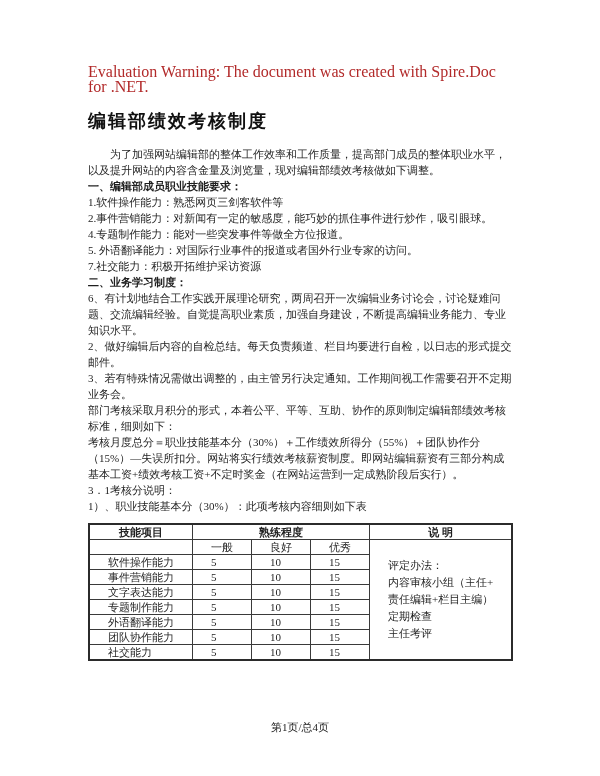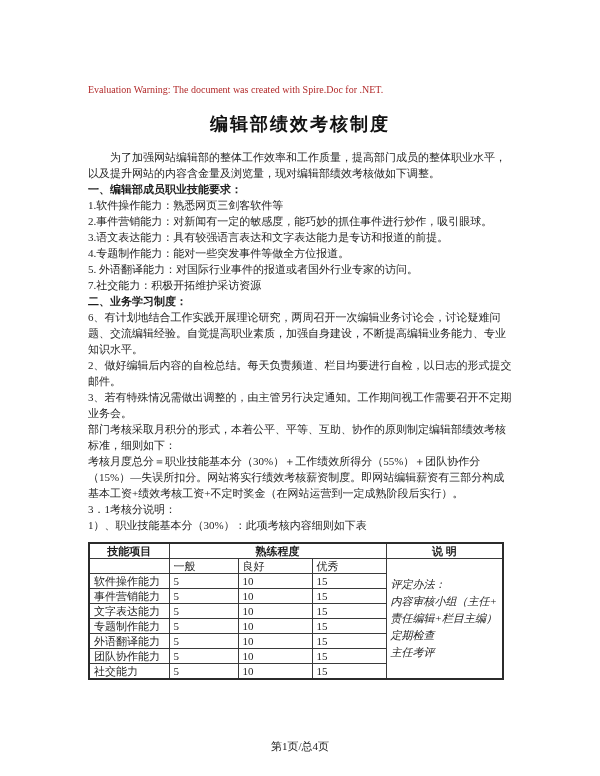--- a/index.html
+++ b/index.html
@@ -5,85 +5,84 @@
   html, body { margin:0; padding:0; }
   body {
     width:600px; height:776px; background:#ffffff;
     font-family:"Liberation Serif","DejaVu Serif",serif;
     color:#1f1f1f;
   }
   .page { position:relative; width:600px; height:776px; overflow:hidden; background:#fff; }
   .content { position:absolute; left:88px; width:424px; top:0; }
 
   .warning {
-    margin-top:82px;
+    margin-top:64px;
     color:#b22a2a;
-    font-size:10px;
+    font-size:16px;
     line-height:15px;
   }
 
   .doc-title {
     margin-top:15px;
     margin-bottom:0;
-    text-align:center;
+    text-align:left;
     font-weight:bold;
     font-size:18px;
     letter-spacing:2px;
     line-height:24px;
     color:#111;
   }
 
   .body-text { margin-top:13px; font-size:11px; line-height:16px; }
   .body-text p { margin:0; }
   .indent { text-indent:22px; }
   .heading { font-weight:bold; }
 
   table.skill-table {
     border-collapse:collapse;
     margin-top:9px;
     font-size:11px;
     border:2px solid #2b2b2b;
   }
   table.skill-table td {
     border:1px solid #3a3a3a;
-    padding:0 4px;
+    padding:0 18px;
     height:14px;
     line-height:14px;
     vertical-align:middle;
     white-space:nowrap;
     overflow:hidden;
   }
   td.th { font-weight:bold; text-align:center; }
-  td.note-cell { vertical-align:top; padding-top:1px;font-style:italic; }
+  td.note-cell { vertical-align:top; padding-top:1px; }
   .note-line { line-height:17px; white-space:nowrap; }
 
   .footer {
     position:absolute;
-    top:739px; left:0; width:600px;
+    top:720px; left:0; width:600px;
     text-align:center;
     font-size:11px;
     color:#222;
   }
 </style>
 </head>
 <body>
 
 <div class="page">
   <div class="content">
 
     <div class="warning">Evaluation Warning: The document was created with Spire.Doc for .NET.</div>
 
     <h1 class="doc-title">编辑部绩效考核制度</h1>
 
     <div class="body-text">
       <p class="indent">为了加强网站编辑部的整体工作效率和工作质量，提高部门成员的整体职业水平，以及提升网站的内容含金量及浏览量，现对编辑部绩效考核做如下调整。</p>
       <p class="heading">一、编辑部成员职业技能要求：</p>
       <p>1.软件操作能力：熟悉网页三剑客软件等</p>
       <p>2.事件营销能力：对新闻有一定的敏感度，能巧妙的抓住事件进行炒作，吸引眼球。</p>
-      <p>3.语文表达能力：具有较强语言表达和文字表达能力是专访和报道的前提。</p>
       <p>4.专题制作能力：能对一些突发事件等做全方位报道。</p>
       <p>5. 外语翻译能力：对国际行业事件的报道或者国外行业专家的访问。</p>
       <p>7.社交能力：积极开拓维护采访资源</p>
       <p class="heading">二、业务学习制度：</p>
       <p>6、有计划地结合工作实践开展理论研究，两周召开一次编辑业务讨论会，讨论疑难问题、交流编辑经验。自觉提高职业素质，加强自身建设，不断提高编辑业务能力、专业知识水平。</p>
       <p>2、做好编辑后内容的自检总结。每天负责频道、栏目均要进行自检，以日志的形式提交邮件。</p>
       <p>3、若有特殊情况需做出调整的，由主管另行决定通知。工作期间视工作需要召开不定期业务会。</p>
       <p>部门考核采取月积分的形式，本着公平、平等、互助、协作的原则制定编辑部绩效考核标准，细则如下：</p>
       <p>考核月度总分＝职业技能基本分（30%）＋工作绩效所得分（55%）＋团队协作分（15%）—失误所扣分。网站将实行绩效考核薪资制度。即网站编辑薪资有三部分构成 基本工资+绩效考核工资+不定时奖金（在网站运营到一定成熟阶段后实行）。</p>
       <p>3．1考核分说明：</p>

